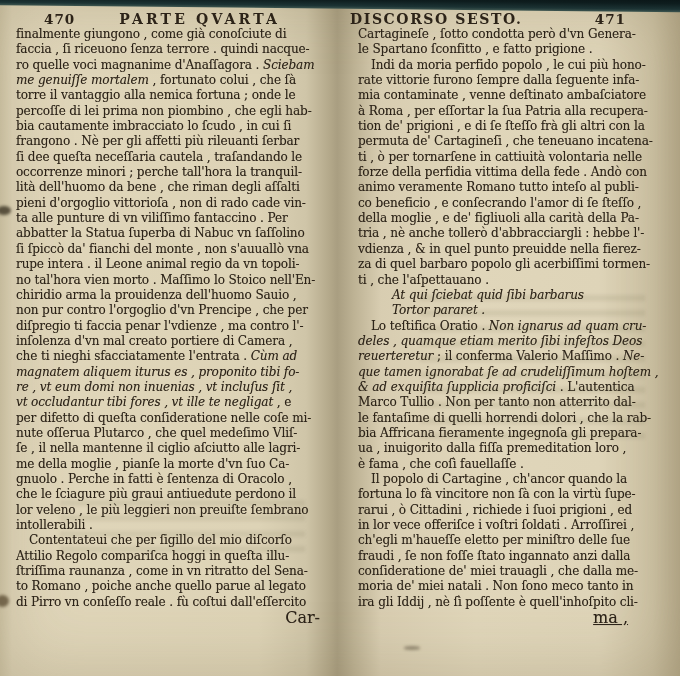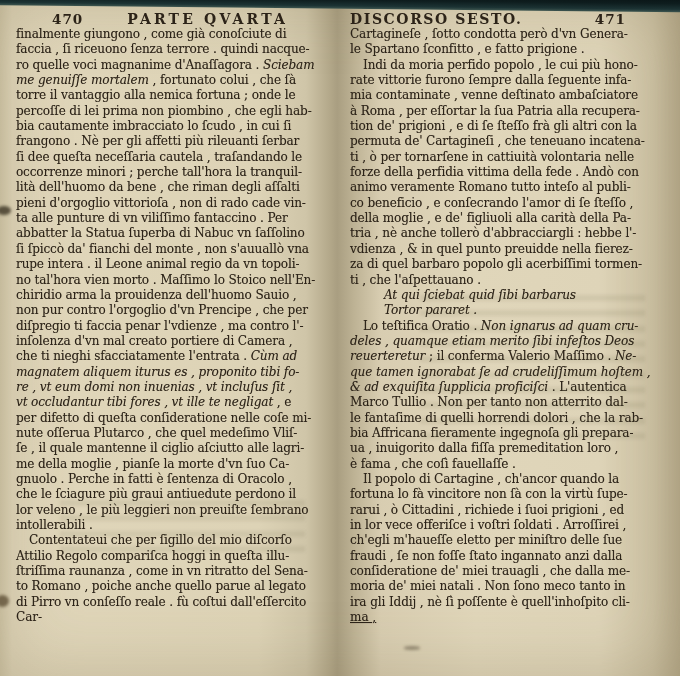--- a/index.html
+++ b/index.html
@@ -13,39 +13,39 @@
         #e0d6ba 70%,#ded4b8 88%,#cdc2a4 96%,#b9ad8e 100%);
     box-shadow: inset 0 0 70px rgba(115,100,65,0.28);
   }
   .top-band{
     position:absolute;left:-12px;top:-14px;width:720px;height:19px;
     background:linear-gradient(180deg,#060d0e 0%,#0e1d1e 55%,#1c3334 85%,#3d554f 100%);
     transform:rotate(0.6deg);transform-origin:0 100%;
   }
   .page{position:absolute;top:27px;}
   .page-left{left:16px;width:316px;}
-  .page-right{left:350px;width:318px;}
+  .page-right{left:358px;width:318px;}
   .header{position:absolute;top:11px;display:flex;align-items:baseline;font-size:13.5px;}
   .header-left{left:16px;width:316px;}
   .header-right{left:350px;width:318px;}
   .pagenum{font-weight:bold;letter-spacing:1px;}
-  .header-left .pagenum{margin-left:36px;}
+  .header-left .pagenum{margin-left:28px;}
   .header-left .running-title{margin-left:44px;font-weight:bold;letter-spacing:3.2px;font-size:14px;}
   .header-right .running-title{font-weight:bold;letter-spacing:1.6px;font-size:14px;}
   .header-right .pagenum{margin-left:auto;margin-right:42px;}
   .line{
     line-height:15.35px;height:15.35px;white-space:nowrap;
     font-size:12px;letter-spacing:-0.1px;
     text-shadow:0.2px 0.2px 0 rgba(44,35,24,0.35);
   }
   .line .it{font-style:italic;}
   .line.indent{padding-left:13px;}
   .line.verse{padding-left:34px;font-style:italic;}
   .catchword{
-    line-height:15.35px;font-size:12px;text-align:left;
+    line-height:15.35px;font-size:16px;text-align:right;
     text-shadow:0.2px 0.2px 0 rgba(44,35,24,0.35);
   }
   .page-left .catchword{padding-right:12px;}
   .page-right .catchword{padding-right:48px;text-decoration:underline;}
   .bleed{
     position:absolute;pointer-events:none;
     background:repeating-linear-gradient(180deg,
       rgba(92,85,58,0.10) 0 6px, rgba(0,0,0,0) 6px 15.35px);
     filter:blur(1.4px);
   }
@@ -92,21 +92,21 @@
         <div class="line"><span>chiridio arma la prouidenza dell'huomo Sauio ,</span></div>
         <div class="line"><span>non pur contro l'orgoglio d'vn Prencipe , che per</span></div>
         <div class="line"><span>diſpregio ti faccia penar l'vdienze , ma contro l'-</span></div>
         <div class="line"><span>inſolenza d'vn mal creato portiere di Camera ,</span></div>
         <div class="line"><span>che ti nieghi sfacciatamente l'entrata . </span><span class="it">Cùm ad</span></div>
         <div class="line"><span class="it">magnatem aliquem iturus es , proponito tibi fo-</span></div>
         <div class="line"><span class="it">re , vt eum domi non inuenias , vt incluſus ſit ,</span></div>
         <div class="line"><span class="it">vt occludantur tibi fores , vt ille te negligat</span><span> , e</span></div>
         <div class="line"><span>per difetto di queſta conſideratione nelle coſe mi-</span></div>
         <div class="line"><span>nute oſſerua Plutarco , che quel medeſimo Vliſ-</span></div>
-        <div class="line"><span>ſe , il quale mantenne il ciglio aſciutto alle lagri-</span></div>
+        <div class="line"><span>ſe , il nella mantenne il ciglio aſciutto alle lagri-</span></div>
         <div class="line"><span>me della moglie , pianſe la morte d'vn ſuo Ca-</span></div>
         <div class="line"><span>gnuolo . Perche in fatti è ſentenza di Oracolo ,</span></div>
         <div class="line"><span>che le ſciagure più graui antiuedute perdono il</span></div>
         <div class="line"><span>lor veleno , le più leggieri non preuiſte ſembrano</span></div>
         <div class="line"><span>intollerabili .</span></div>
         <div class="line indent"><span>Contentateui che per ſigillo del mio diſcorſo</span></div>
         <div class="line"><span>Attilio Regolo compariſca hoggi in queſta illu-</span></div>
         <div class="line"><span>ſtriſſima raunanza , come in vn ritratto del Sena-</span></div>
         <div class="line"><span>to Romano , poiche anche quello parue al legato</span></div>
         <div class="line"><span>di Pirro vn conſeſſo reale . fù coſtui dall'eſſercito</span></div>

